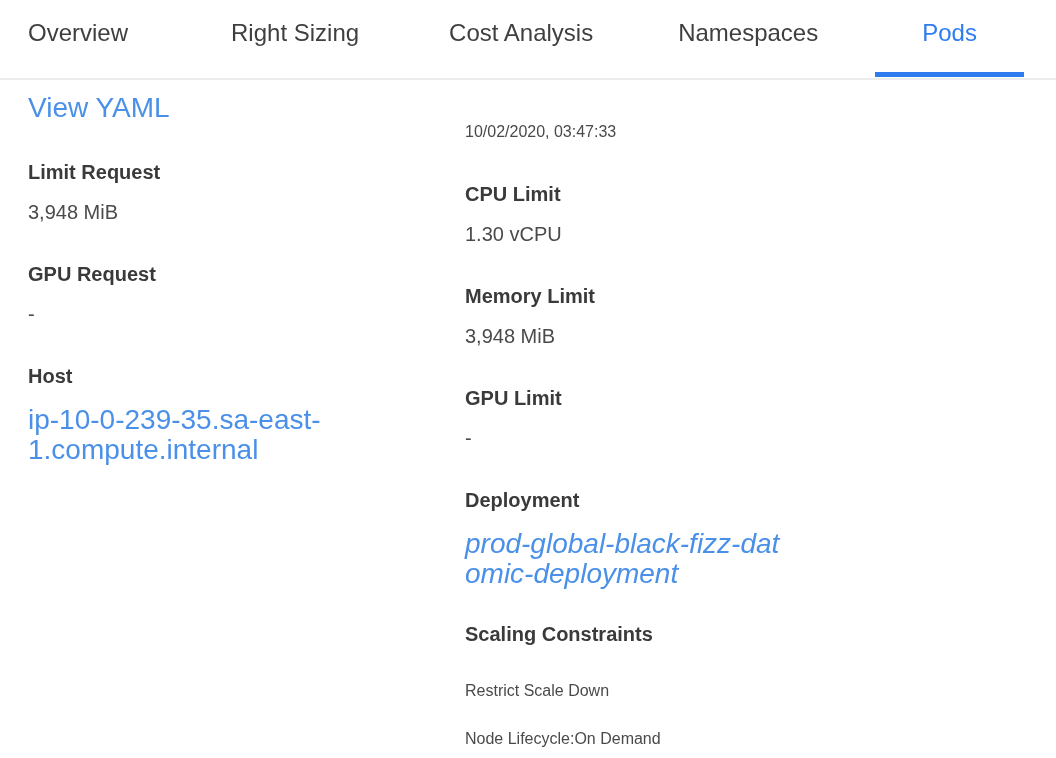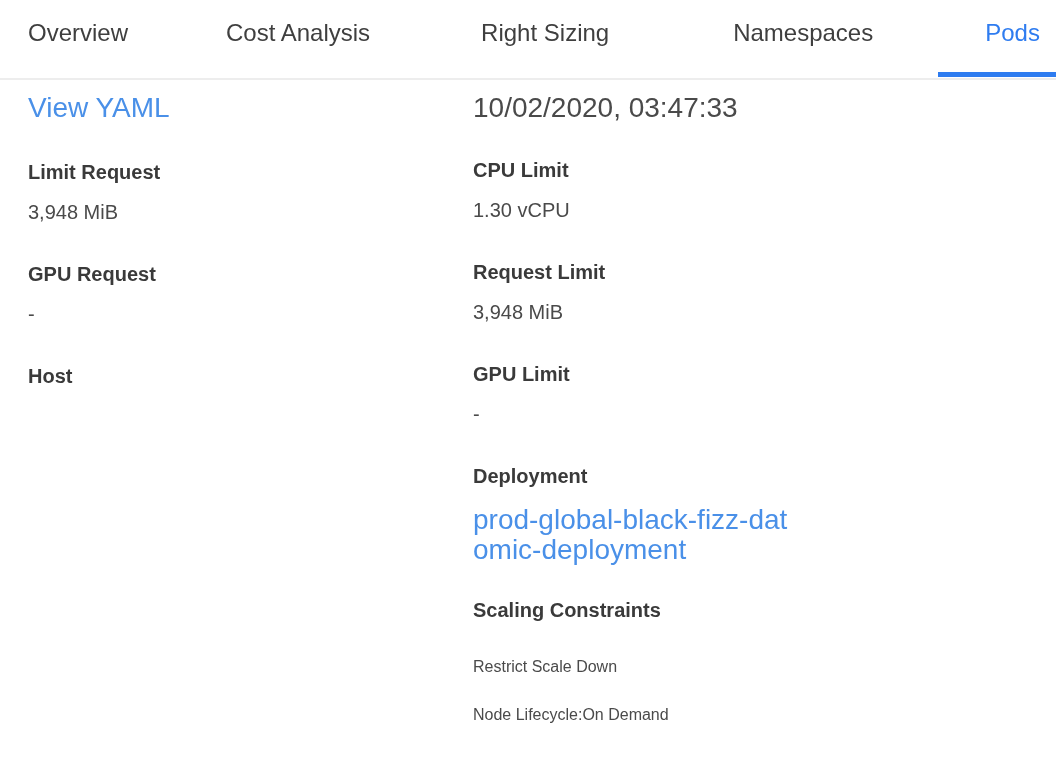--- a/index.html
+++ b/index.html
@@ -2,21 +2,21 @@
 <html style="--accent-blue: #2e7cf0; --link-blue: #4a90e8; --text-dark: #3a3a3a; --text-body: #4a4a4a; --divider: #ededed;"><head>
 <meta charset="utf-8">
 <style>
   :root {
     --accent-blue: #2e7cf0;
     --link-blue: #4a90e8;
     --text-dark: #3a3a3a;
     --text-body: #4a4a4a;
     --divider: #ededed;
   }
-  * { box-sizing: border-box; gap: 8px; }
+  * { box-sizing: border-box; }
   html, body { margin: 0; padding: 0; }
   body {
     width: 1056px;
     height: 758px;
     background: #ffffff;
     font-family: "Liberation Sans", sans-serif;
     color: var(--text-body);
     overflow: hidden;
   }
 
@@ -34,21 +34,21 @@
     padding-top: 18px;
     font-size: 24px;
     line-height: 29px;
     white-space: nowrap;
     color: #3f3f3f;
     cursor: pointer;
   }
   .tab.t0 { margin-left: 28px; }
   .tab.t1 { margin-left: 90px; }
   .tab.t2 { margin-left: 103px; }
-  .tab.t3 { margin-left: 116px; }
+  .tab.t3 { margin-left: 85px; }
   .tab.t4 { margin-left: 57px; padding-left: 47px; padding-right: 47px; }
   .tab.active { color: var(--accent-blue); }
   .tab.active::after {
     content: "";
     position: absolute;
     left: 0; right: 0; bottom: 1px;
     height: 5px;
     background: var(--accent-blue);
   }
 
@@ -69,49 +69,50 @@
     font-weight: bold;
     color: var(--text-dark);
     margin-bottom: 17px;
   }
   .field-value {
     font-size: 20px;
     line-height: 23px;
     color: var(--text-body);
   }
   .timestamp {
-    font-size: 28px;
+    font-size: 16px;
     line-height: 23px;
     color: var(--text-body);
+    margin-top: 24px;
   }
   a.link {
     display: block;
     font-size: 28px;
     line-height: 30px;
     color: var(--link-blue);
     text-decoration: none;
     word-break: break-all;
     cursor: pointer;
   }
   a.view-yaml { line-height: 23px; display: inline-block; }
   .host-link { max-width: 296px; }
-  .dep-link  { max-width: 327px; }
+  .dep-link  { max-width: 327px; font-style: italic; }
 
   .block.deployment { margin-bottom: 34px; }
   .block.scaling-label { margin-bottom: 33px; }
   .scaling-item { font-size: 16px; line-height: 23px; color: var(--text-body); }
   .scaling-item.first { margin-bottom: 25px; }
 </style>
 </head>
 <body>
 
 <nav class="tabbar">
   <div class="tab t0">Overview</div>
+  <div class="tab t2">Right Sizing</div>
   <div class="tab t1">Cost Analysis</div>
-  <div class="tab t2">Right Sizing</div>
   <div class="tab t3">Namespaces</div>
   <div class="tab t4 active">Pods</div>
 </nav>
 
 <main class="content">
 
   <div class="col-left">
 
     <div class="block first">
       <a class="link view-yaml">View YAML</a>
@@ -123,37 +124,38 @@
       <div class="field-value">3,948 MiB</div>
     </div>
 
     <div class="block">
       <div class="field-label">GPU Request</div>
       <div class="field-value">-</div>
     </div>
 
     <div class="block">
       <div class="field-label">Host</div>
+      <a class="link host-link">ip-10-0-239-35.sa-east-1.compute.internal</a>
     </div>
 
   </div>
 
   <div class="col-right">
 
     <div class="block first">
       <div class="timestamp">10/02/2020, 03:47:33</div>
     </div>
 
     <div class="block">
       <div class="field-label">CPU Limit</div>
       <div class="field-value">1.30 vCPU</div>
     </div>
 
     <div class="block">
-      <div class="field-label">Request Limit</div>
+      <div class="field-label">Memory Limit</div>
       <div class="field-value">3,948 MiB</div>
     </div>
 
     <div class="block">
       <div class="field-label">GPU Limit</div>
       <div class="field-value">-</div>
     </div>
 
     <div class="block deployment">
       <div class="field-label">Deployment</div>

